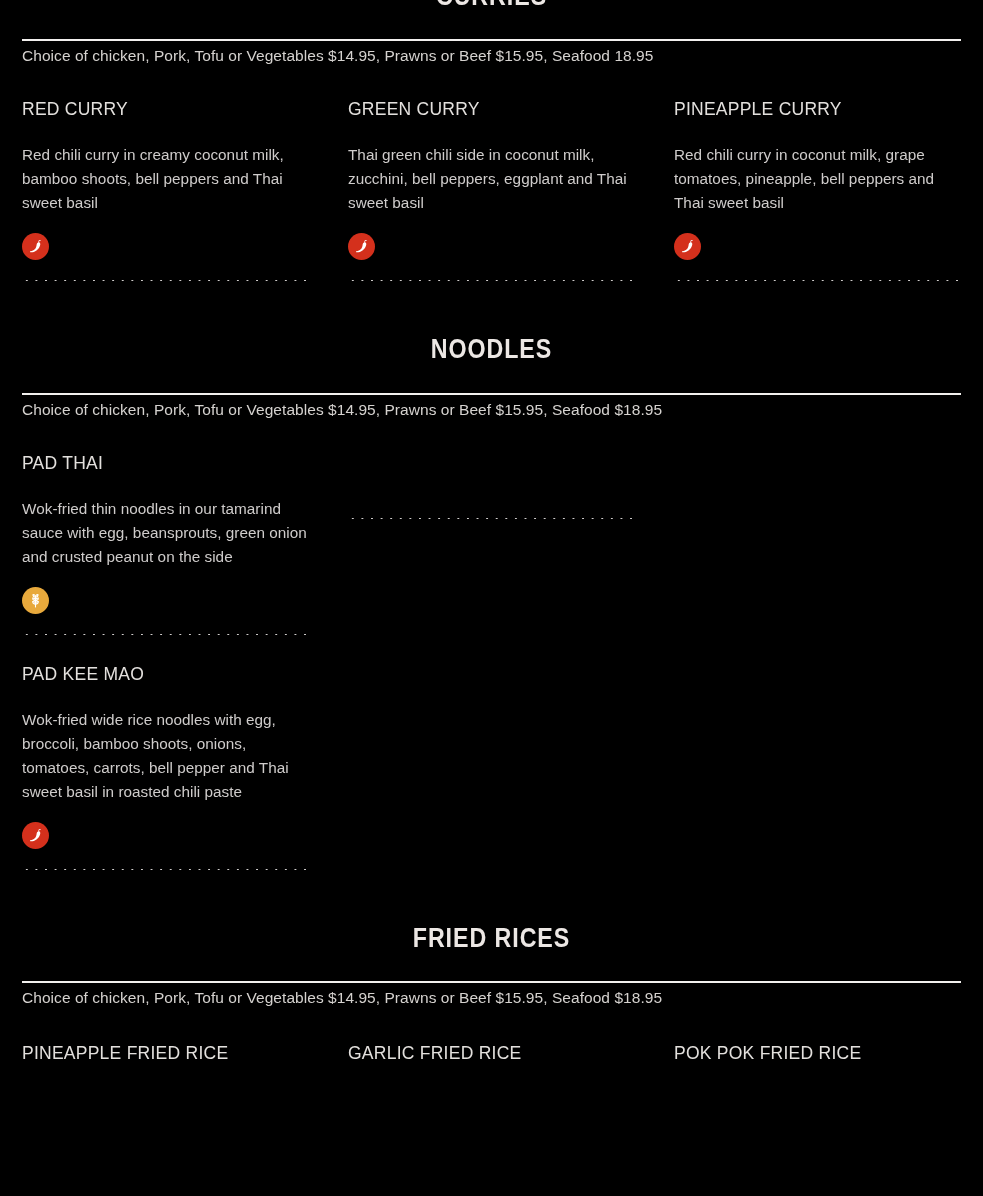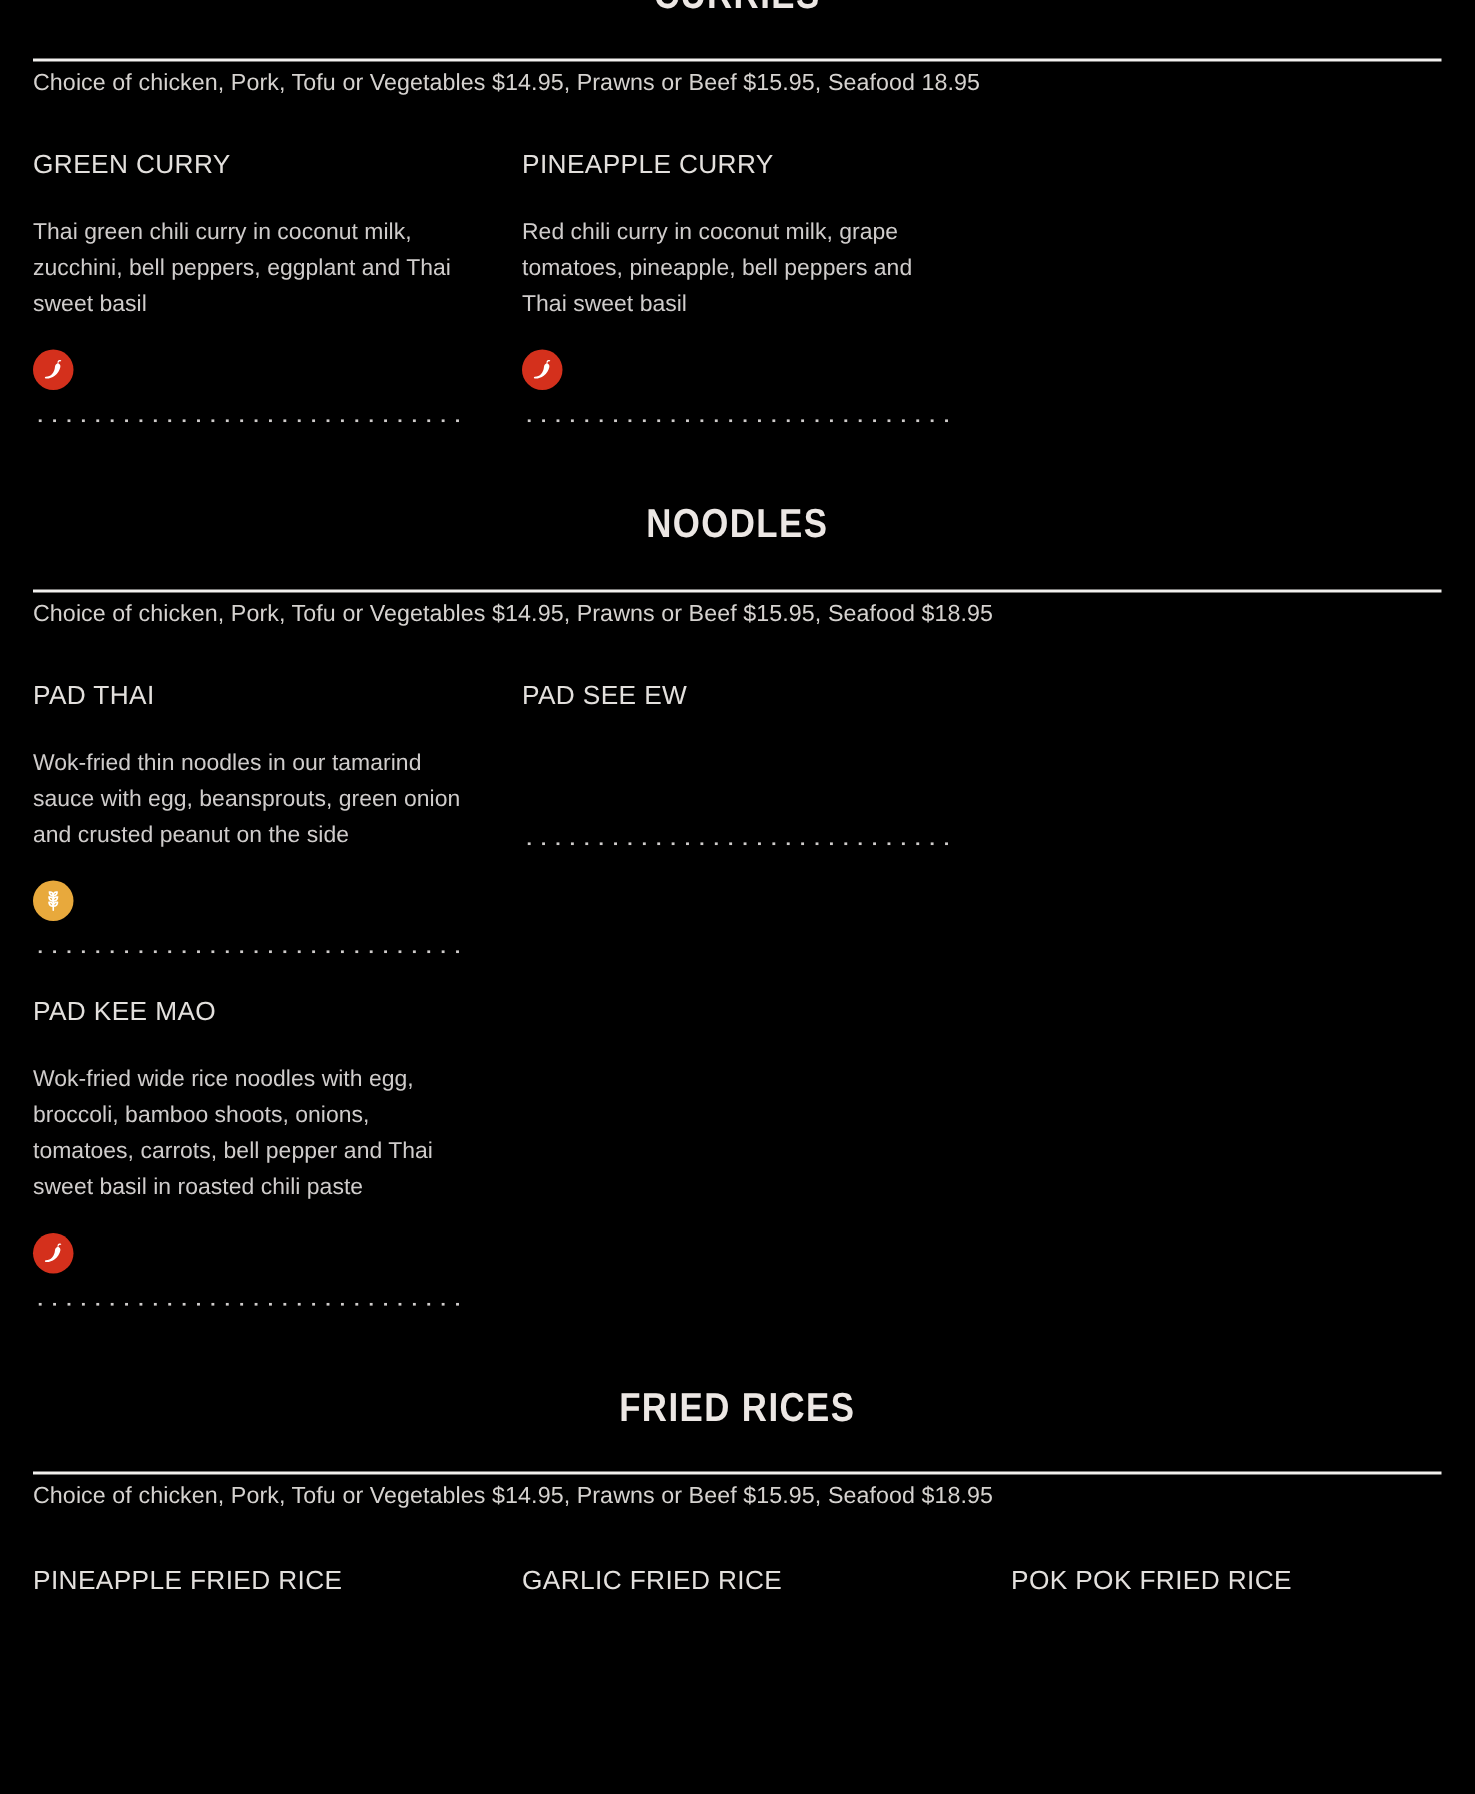--- a/index.html
+++ b/index.html
@@ -122,22 +122,34 @@
 </head>
 <body>
 
 <div class="page" style="margin-top: -18px;">
     <section class="section">
       <h2 class="section-title">CURRIES</h2>
       <div class="section-rule"></div>
       <p class="section-note">Choice of chicken, Pork, Tofu or Vegetables $14.95, Prawns or Beef $15.95, Seafood 18.95</p>
       <div class="items">
         <div class="item" style="justify-content: flex-start;">
+          <h3 class="item-title">RED CURRY</h3>
+          <p class="item-desc">Red chili curry in creamy coconut milk, bamboo shoots, bell peppers and Thai sweet basil</p>
+          <div class="badges">
+            <span class="badge spicy">
+              <svg width="17" height="17" viewBox="0 0 24 24" aria-hidden="true">
+                <path d="M16.1 4.2c.6-1.1 1.9-1.6 3-1.2.3.1.5.4.4.7-.1.3-.4.5-.7.4-.6-.2-1.3.1-1.6.7l-.5 1c1.5.6 2.3 2 2 3.6-.5 2.9-2.6 6.2-5.3 8.2-2.6 1.9-5.7 2.9-8.6 2.6-.5-.1-.8-.6-.6-1.1.1-.3.4-.5.7-.5 2.6-.1 4.5-1 6-2.6 1.6-1.7 2.5-4 2.7-6.6.1-1.5 1-2.7 2.3-3.2l.2-.5z" fill="#ffffff"></path>
+              </svg>
+            </span>
+          </div>
+          <div class="dots"></div>
+        </div>
+        <div class="item" style="justify-content: flex-start;">
           <h3 class="item-title">GREEN CURRY</h3>
-          <p class="item-desc">Thai green chili curry in coconut milk, zucchini, bell peppers, eggplant and Thai sweet basil</p>
+          <p class="item-desc">Thai green chili side in coconut milk, zucchini, bell peppers, eggplant and Thai sweet basil</p>
           <div class="badges">
             <span class="badge spicy">
               <svg width="17" height="17" viewBox="0 0 24 24" aria-hidden="true">
                 <path d="M16.1 4.2c.6-1.1 1.9-1.6 3-1.2.3.1.5.4.4.7-.1.3-.4.5-.7.4-.6-.2-1.3.1-1.6.7l-.5 1c1.5.6 2.3 2 2 3.6-.5 2.9-2.6 6.2-5.3 8.2-2.6 1.9-5.7 2.9-8.6 2.6-.5-.1-.8-.6-.6-1.1.1-.3.4-.5.7-.5 2.6-.1 4.5-1 6-2.6 1.6-1.7 2.5-4 2.7-6.6.1-1.5 1-2.7 2.3-3.2l.2-.5z" fill="#ffffff"></path>
               </svg>
             </span>
           </div>
           <div class="dots"></div>
         </div>
         <div class="item" style="justify-content: flex-start;">
@@ -174,21 +186,20 @@
                   <path d="M12 12.2c2.8 0 4-1.7 4-3.7-2.1-.4-4 .9-4 3.7z"></path>
                   <path d="M12 17.2c-2.8 0-4-1.7-4-3.7 2.1-.4 4 .9 4 3.7z"></path>
                   <path d="M12 17.2c2.8 0 4-1.7 4-3.7-2.1-.4-4 .9-4 3.7z"></path>
                 </g>
               </svg>
             </span>
           </div>
           <div class="dots"></div>
         </div>
         <div class="item" style="justify-content: flex-start;">
-          <h3 class="item-title">PAD SEE EW</h3>
           <div class="badges"></div>
           <div class="dots"></div>
         </div>
       </div>
       <div class="items" style="margin-top: 28px;">
         <div class="item" style="justify-content: space-between;">
           <h3 class="item-title">PAD KEE MAO</h3>
           <p class="item-desc">Wok-fried wide rice noodles with egg, broccoli, bamboo shoots, onions, tomatoes, carrots, bell pepper and Thai sweet basil in roasted chili paste</p>
           <div class="badges">
             <span class="badge spicy">

